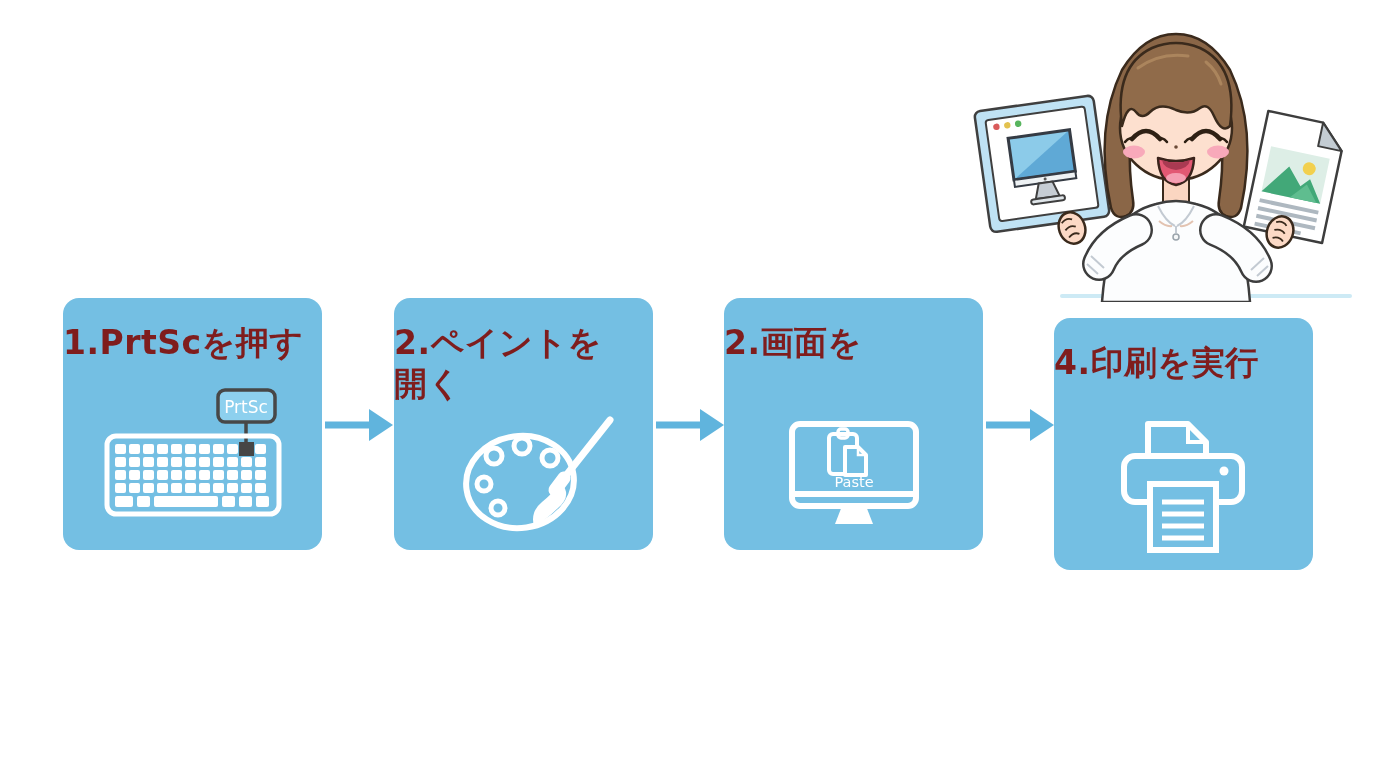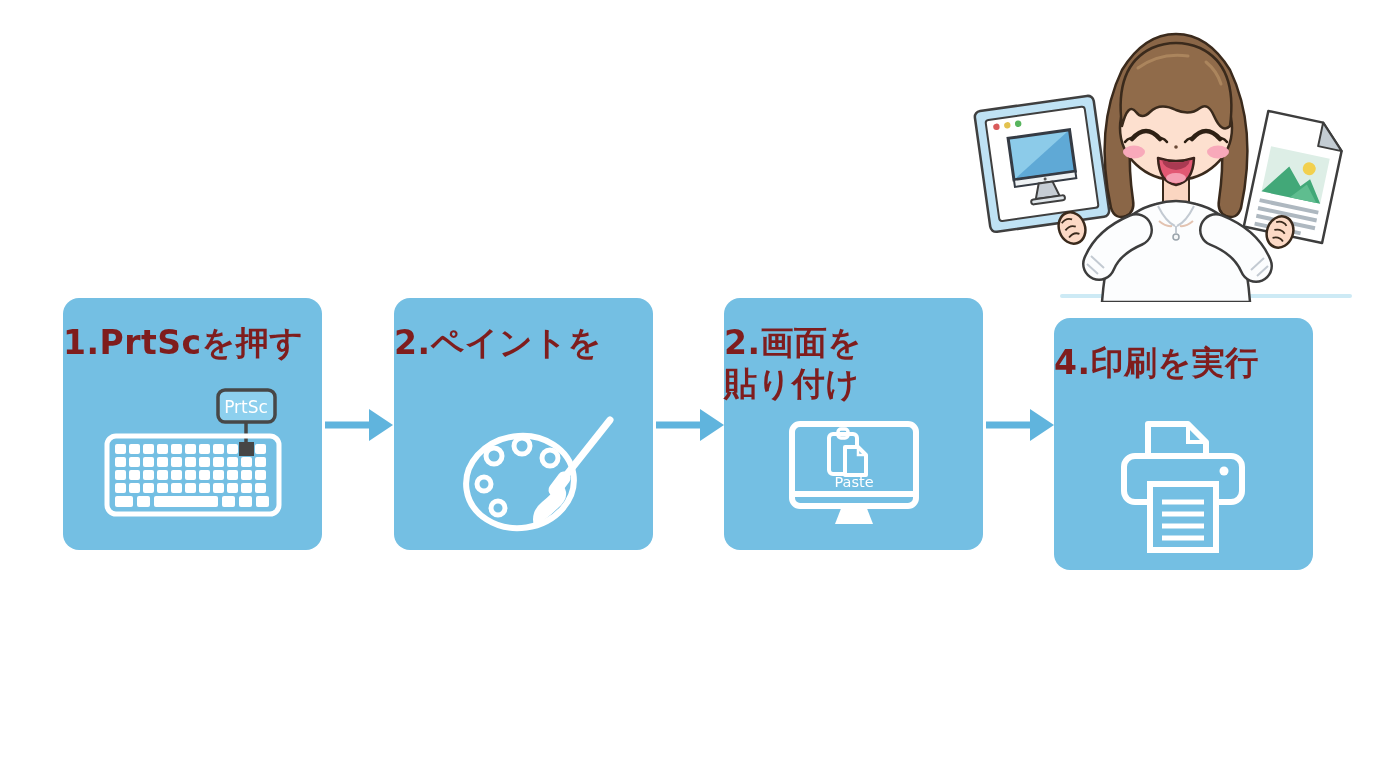--- a/index.html
+++ b/index.html
@@ -176,20 +176,21 @@
   </div>
 
   <svg class="arrow a1" viewBox="0 0 68 38">
     <line x1="0" y1="19" x2="48" y2="19" stroke="#60b4dd" stroke-width="7"></line>
     <polygon points="44,3 68,19 44,35" fill="#60b4dd"></polygon>
   </svg>
 
   <div class="step-box b2">
     <div class="step-title">
       <div>2.ペイントを</div>
+      <div>開く</div>
     </div>
     <svg class="icon-svg" style="left:64px;top:116px;" width="160" height="120" viewBox="0 0 160 120">
       <g stroke="#ffffff" fill="none" stroke-linecap="round">
         <ellipse cx="62" cy="68" rx="54" ry="46" stroke-width="6" transform="rotate(-8 62 68)"></ellipse>
         <circle cx="36" cy="42" r="8" stroke-width="5"></circle>
         <circle cx="64" cy="32" r="8" stroke-width="5"></circle>
         <circle cx="92" cy="44" r="8" stroke-width="5"></circle>
         <circle cx="26" cy="70" r="7" stroke-width="5"></circle>
         <circle cx="40" cy="94" r="7" stroke-width="5"></circle>
         <line x1="152" y1="6" x2="106" y2="64" stroke-width="7"></line>
@@ -200,21 +201,20 @@
   </div>
 
   <svg class="arrow a2" viewBox="0 0 68 38">
     <line x1="0" y1="19" x2="48" y2="19" stroke="#60b4dd" stroke-width="7"></line>
     <polygon points="44,3 68,19 44,35" fill="#60b4dd"></polygon>
   </svg>
 
   <div class="step-box b3">
     <div class="step-title">
       <div>2.画面を</div>
-      <div>貼り付け</div>
     </div>
     <svg class="icon-svg" style="left:64px;top:122px;" width="132" height="108" viewBox="0 0 132 108">
       <rect x="4" y="4" width="124" height="82" rx="8" fill="none" stroke="#ffffff" stroke-width="6"></rect>
       <line x1="7" y1="74" x2="125" y2="74" stroke="#ffffff" stroke-width="6"></line>
       <polygon points="54,86 78,86 85,104 47,104" fill="#ffffff"></polygon>
       <g fill="none" stroke="#ffffff">
         <rect x="41" y="14" width="28" height="40" rx="4" stroke-width="4"></rect>
         <rect x="50" y="9" width="10" height="9" rx="3" stroke-width="3.5"></rect>
       </g>
       <path d="M57,27 h13 l8,8 v20 h-21 z" fill="#74bfe3" stroke="#ffffff" stroke-width="4" stroke-linejoin="round"></path>

